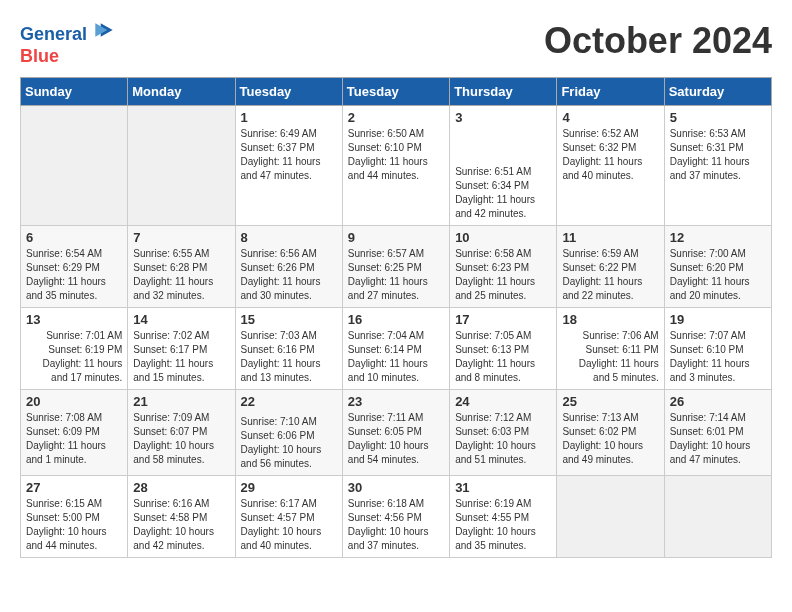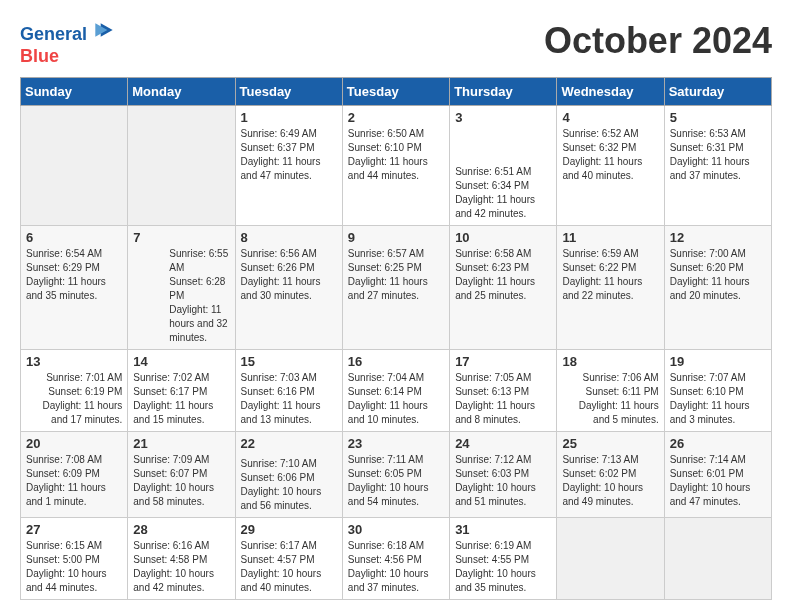--- a/index.html
+++ b/index.html
@@ -111,21 +111,21 @@
 </div>
 
 <table>
   <thead>
     <tr id="header-row">
         <th>Sunday</th>
         <th>Monday</th>
         <th>Tuesday</th>
         <th>Tuesday</th>
         <th>Thursday</th>
-        <th>Wednesday</th>
+        <th>Friday</th>
         <th>Saturday</th>
       </tr>
   </thead>
   <tbody id="calendar-body">
       <tr>
         <td class="empty-cell"></td>
         <td class="empty-cell"></td>
         <td>
           <span class="day-num">1</span>
           <div class="day-info" style="white-space: pre-line;">Sunrise: 6:49 AM
@@ -159,21 +159,21 @@
       </tr>
       <tr>
         <td>
           <span class="day-num">6</span>
           <div class="day-info" style="white-space: pre-line;">Sunrise: 6:54 AM
 Sunset: 6:29 PM
 Daylight: 11 hours and 35 minutes.</div>
         </td>
         <td>
           <span class="day-num">7</span>
-          <div class="day-info" style="white-space: pre-line; margin-left: 36px;">Sunrise: 6:55 AM
+          <div class="day-info" style="white-space: pre-line;">Sunrise: 6:55 AM
 Sunset: 6:28 PM
 Daylight: 11 hours and 32 minutes.</div>
         </td>
         <td>
           <span class="day-num">8</span>
           <div class="day-info" style="white-space: pre-line;">Sunrise: 6:56 AM
 Sunset: 6:26 PM
 Daylight: 11 hours and 30 minutes.</div>
         </td>
         <td>

